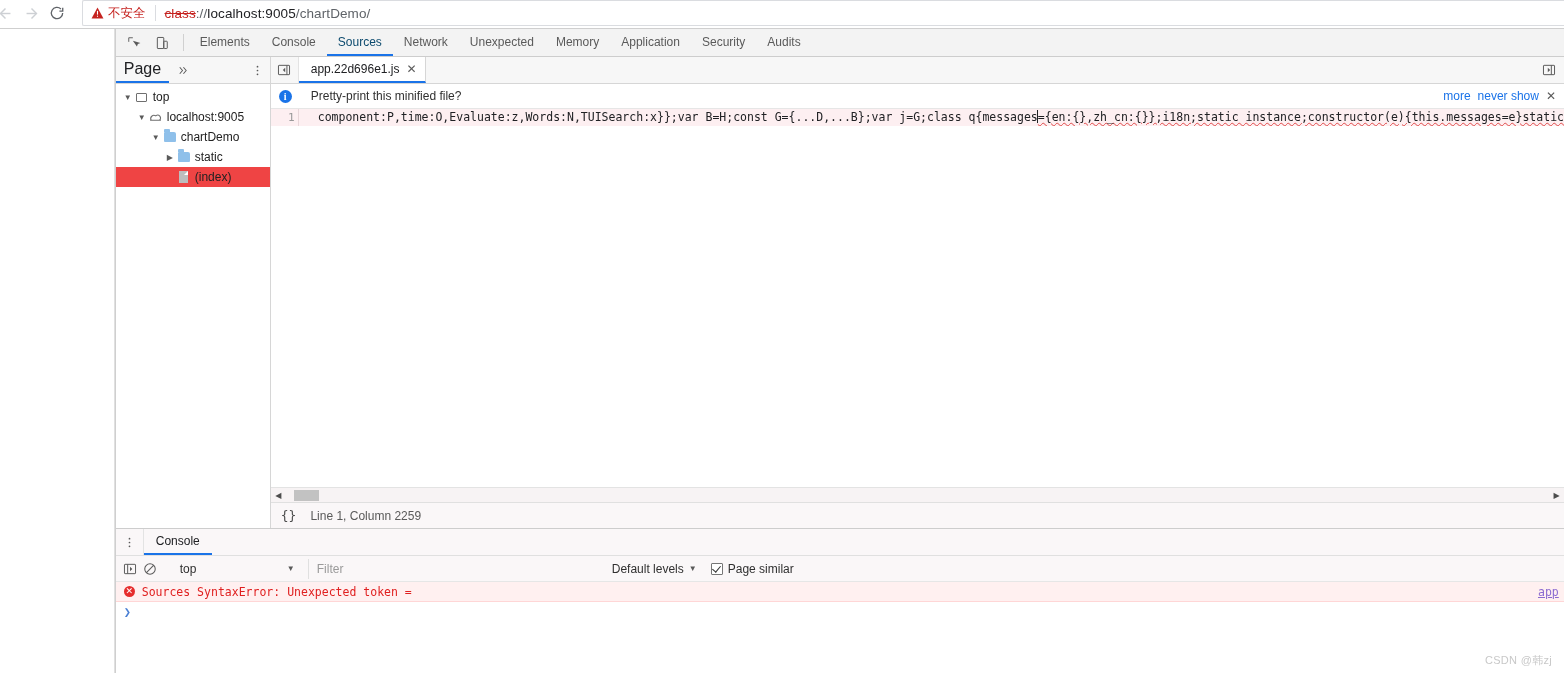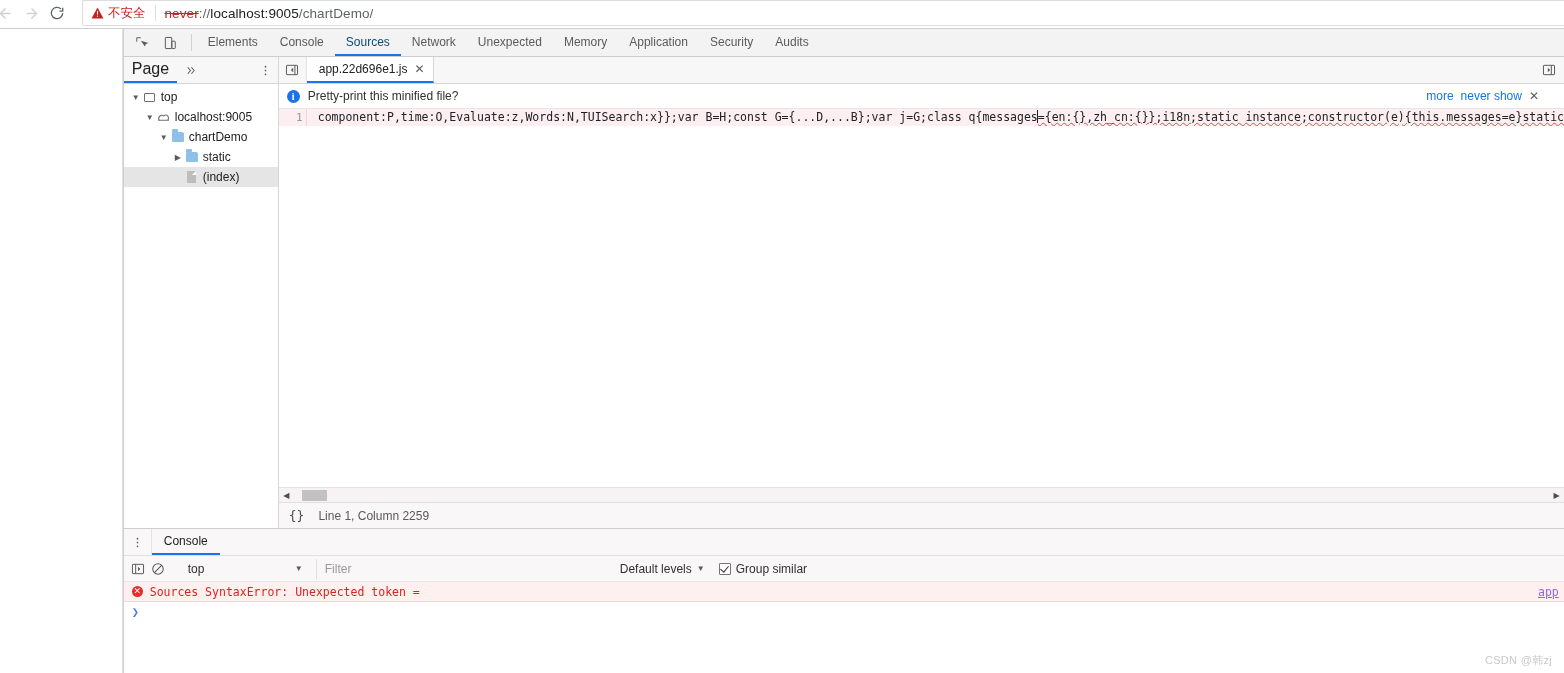--- a/index.html
+++ b/index.html
@@ -167,21 +167,21 @@
     color: #5a5a5a;
   }
   .tree { padding-top: 3px; font-size: 12px; }
   .tree-row {
     height: 20px;
     display: flex; align-items: center;
     white-space: nowrap;
     color: #222;
     padding-right: 4px;
   }
-  .tree-row.selected { background: #e5e5e5; }
+  .tree-row.selected { background: #ef4444; }
   .twisty {
     width: 12px; text-align: center;
     font-size: 8px; color: #5a5a5a;
     flex: none;
   }
   .tree-ico { width: 16px; display:flex; align-items:center; justify-content:center; flex: none; }
   .tree-label { margin-left: 3px; }
   .folder {
     width: 12px; height: 10px;
     background: #8fc0ea;
@@ -266,29 +266,29 @@
     width: 13px; height: 13px; border-radius: 50%;
     background: #1a73e8;
     color: #fff;
     font-size: 10px;
     font-weight: bold;
     display: flex; align-items: center; justify-content: center;
     font-family: "Liberation Serif", serif;
     flex: none;
   }
   .infobar-text {
-    margin-left: 8px;
+    margin-left: 19px;
     font-size: 12px;
     color: #303030;
   }
   .infobar-actions {
     margin-left: auto;
     display: flex; align-items: center;
     gap: 7px;
-    padding-right: 25px;
+    padding-right: 8px;
   }
   .infobar-link {
     color: #1a73e8;
     font-size: 12px;
   }
   .infobar-close { color: #5a5a5a; font-size: 12px; }
 
   .code-area {
     flex: 1;
     position: relative;
@@ -313,21 +313,21 @@
     background: #fdeff1;
     border-right: 1px solid #e8d6d9;
     flex: none;
   }
   .code-text {
     font-family: "DejaVu Sans Mono", monospace;
     font-size: 11.5px;
     line-height: 17px;
     white-space: pre;
     color: #202124;
-    padding-left: 12px;
+    padding-left: 20px;
     margin-left: -1px;
     overflow: hidden;
   }
   .squiggle {
     text-decoration: underline;
     text-decoration-style: wavy;
     text-decoration-color: #e04a4a;
     text-decoration-thickness: 1px;
   }
   .cursor-caret {
@@ -567,21 +567,21 @@
     <div class="secure-warn">
       <svg class="tri" width="13" height="12" viewBox="0 0 24 22">
         <path d="M12 1 L23 21 L1 21 Z" fill="#c5221f"></path>
         <rect x="11" y="7" width="2" height="7" fill="#ffffff"></rect>
         <rect x="11" y="16" width="2" height="2" fill="#ffffff"></rect>
       </svg>
       <span>不安全</span>
     </div>
     <div class="omnibox-sep"></div>
     <div class="url">
-      <span class="scheme">never</span><span class="sep">://</span><span class="host">localhost:9005</span><span class="path">/chartDemo/</span>
+      <span class="scheme">class</span><span class="sep">://</span><span class="host">localhost:9005</span><span class="path">/chartDemo/</span>
     </div>
   </div>
 </div>
 
 <div class="devtools">
 
   <div class="dt-left-gutter"></div>
 
   <div class="dt-main">
 
@@ -786,21 +786,21 @@
         </div>
         <div class="filter-box">
           <span>Filter</span>
         </div>
         <div class="levels">
           <span>Default levels</span>
           <span class="caret">▼</span>
         </div>
         <div class="group-similar">
           <span class="cbox checked"></span>
-          <span>Group similar</span>
+          <span>Page similar</span>
         </div>
       </div>
 
       <div class="console-body">
         <div class="console-error">
           <span class="err-ico">✕</span>
           <span class="err-text">Sources SyntaxError: Unexpected token =</span>
           <span class="err-src">app</span>
         </div>
         <div class="console-prompt">

